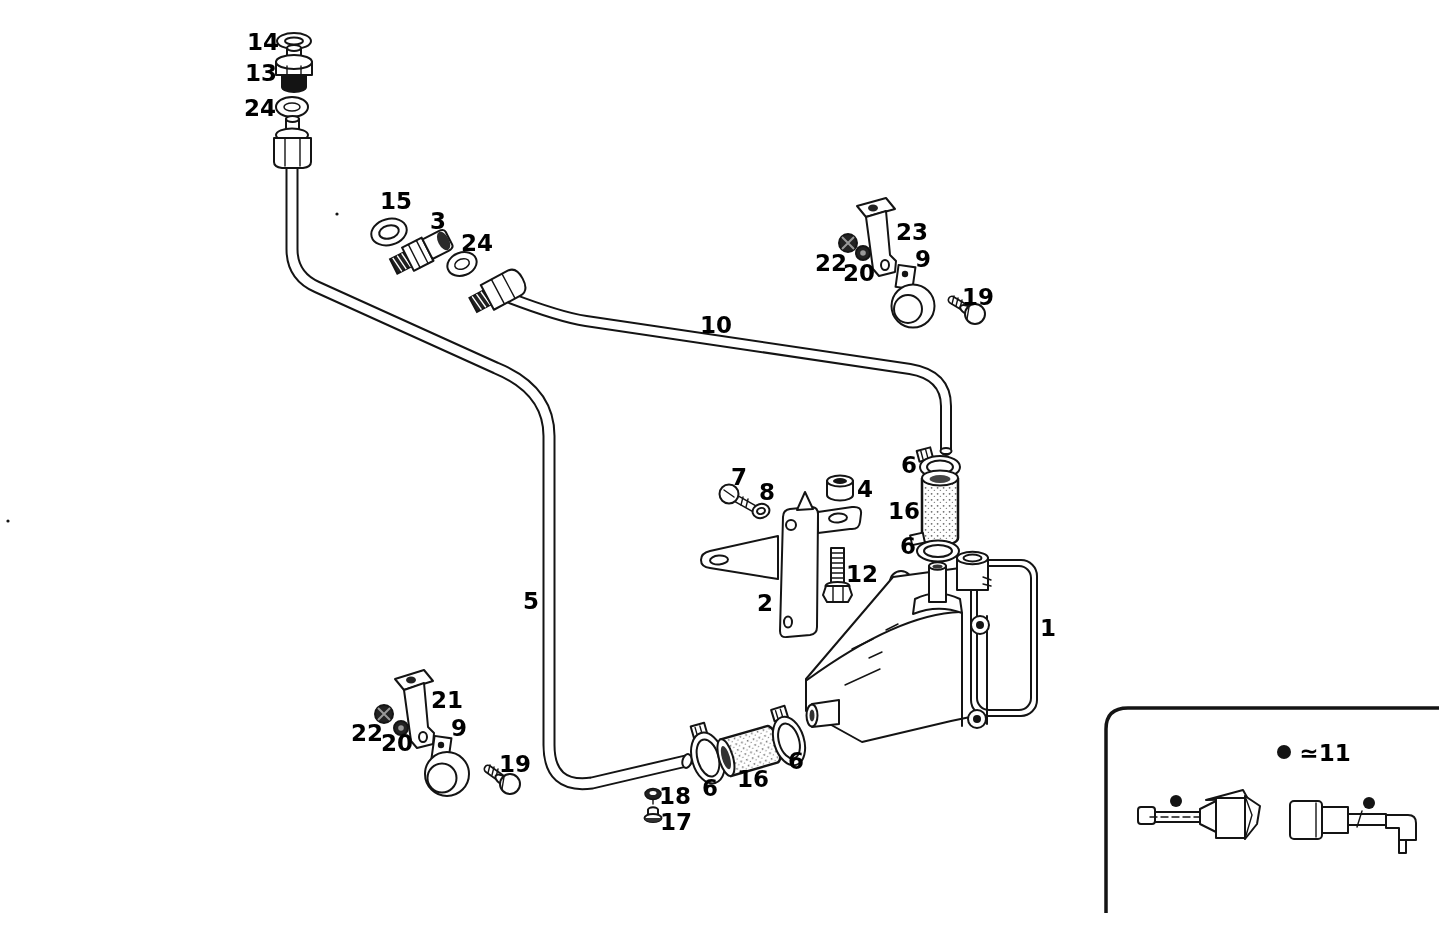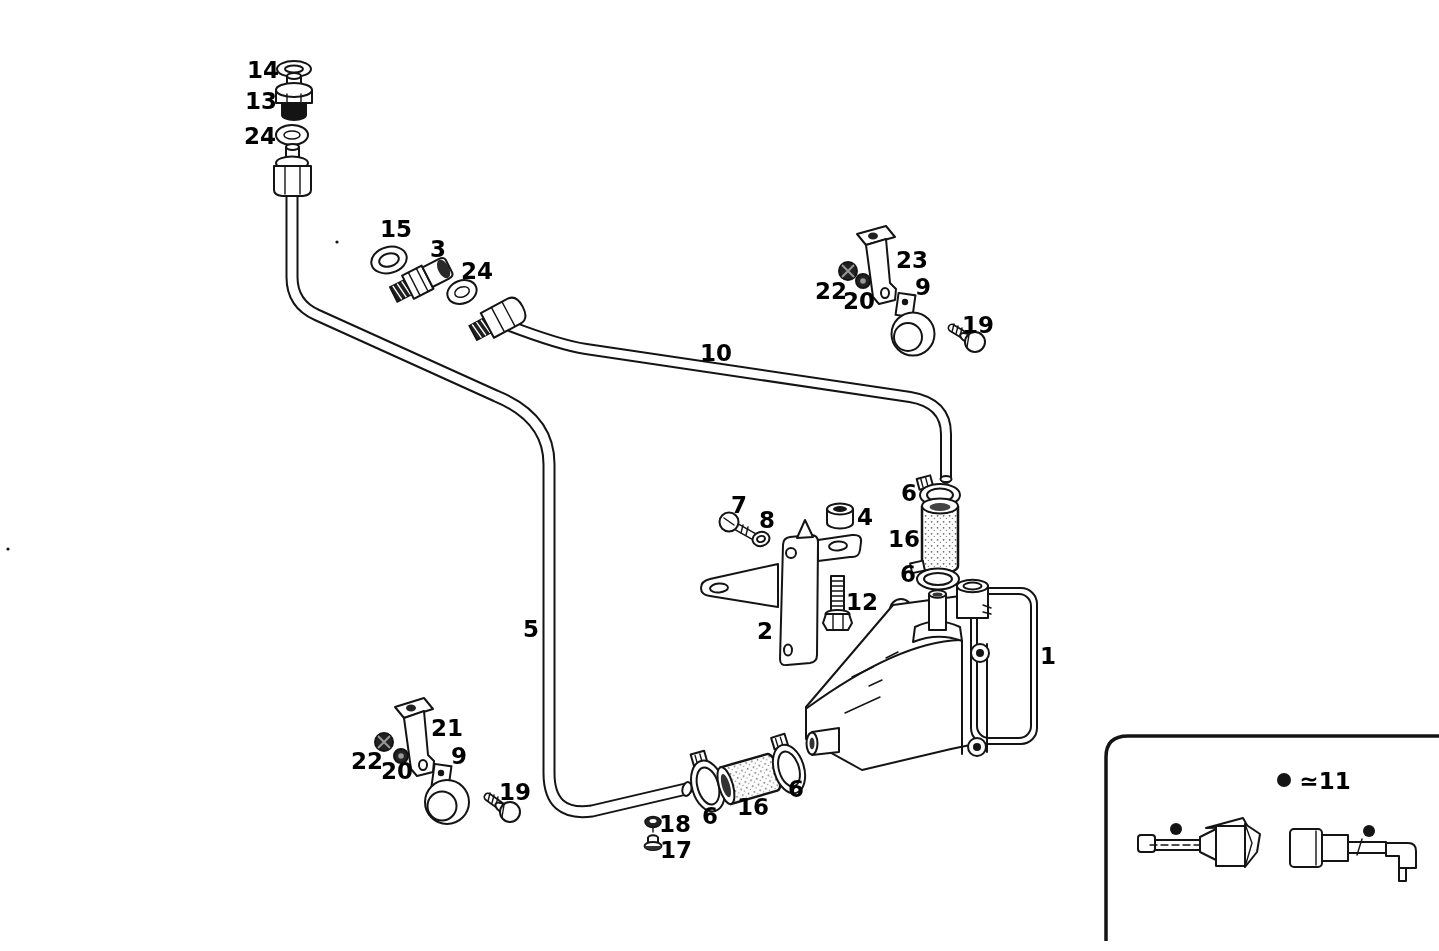--- a/index.html
+++ b/index.html
@@ -1,17 +1,17 @@
 <!DOCTYPE html>
 <html><head>
 <meta charset="utf-8">
 <style>
   html,body{margin:0;padding:0;background:#ffffff;}
   .stage{position:relative;width:1439px;height:913px;background:#fff;overflow:hidden;
-         font-family:"DejaVu Sans",sans-serif;margin-top:28px;}
+         font-family:"DejaVu Sans",sans-serif;}
   svg{display:block}
   .ln{fill:none;stroke:#141414;stroke-width:2;stroke-linecap:round;stroke-linejoin:round;}
   .thin{fill:none;stroke:#141414;stroke-width:1.4;stroke-linecap:round;}
   .wfill{fill:#ffffff;stroke:#141414;stroke-width:2;stroke-linejoin:round;stroke-linecap:round;}
   .dk{fill:#141414;stroke:none;}
   .pipe-out{fill:none;stroke:#141414;stroke-linecap:round;stroke-linejoin:round;}
   .pipe-in{fill:none;stroke:#ffffff;stroke-linecap:round;stroke-linejoin:round;}
   .lbl{font-family:"DejaVu Sans",sans-serif;font-size:23px;font-weight:bold;fill:#000;text-anchor:middle;}
 </style>
 </head>

